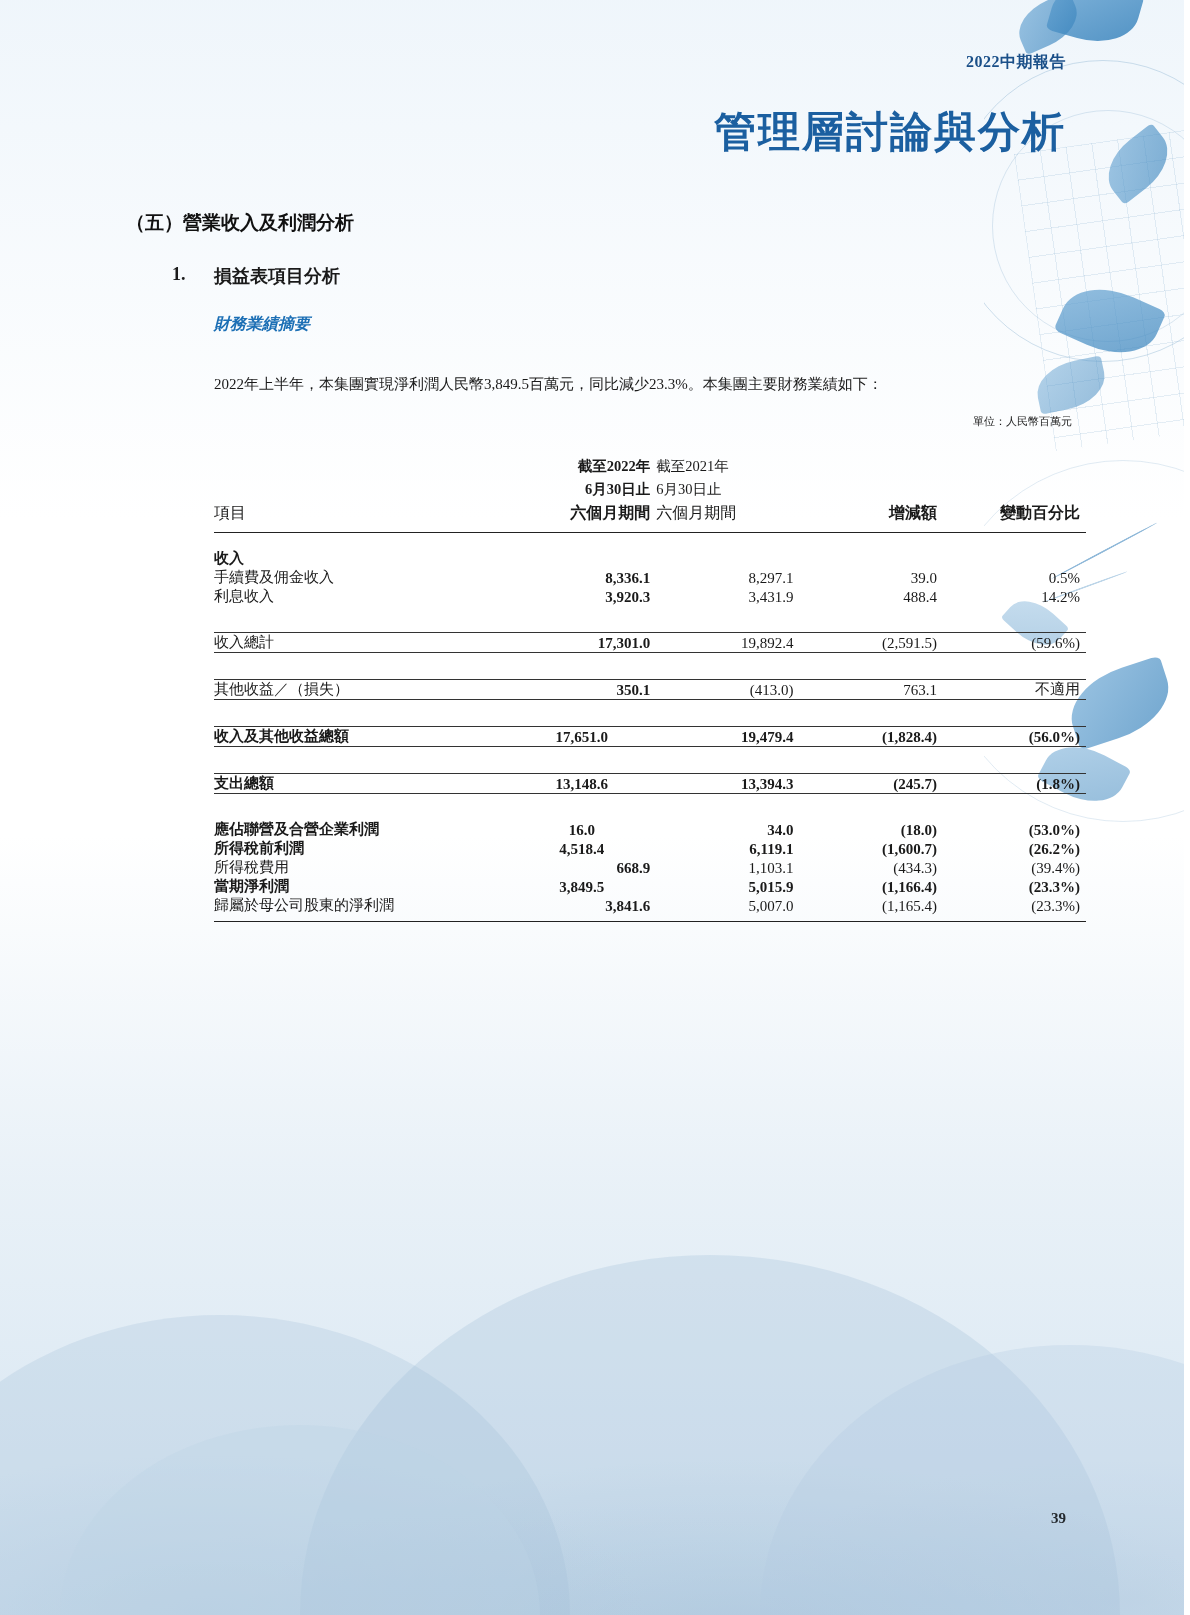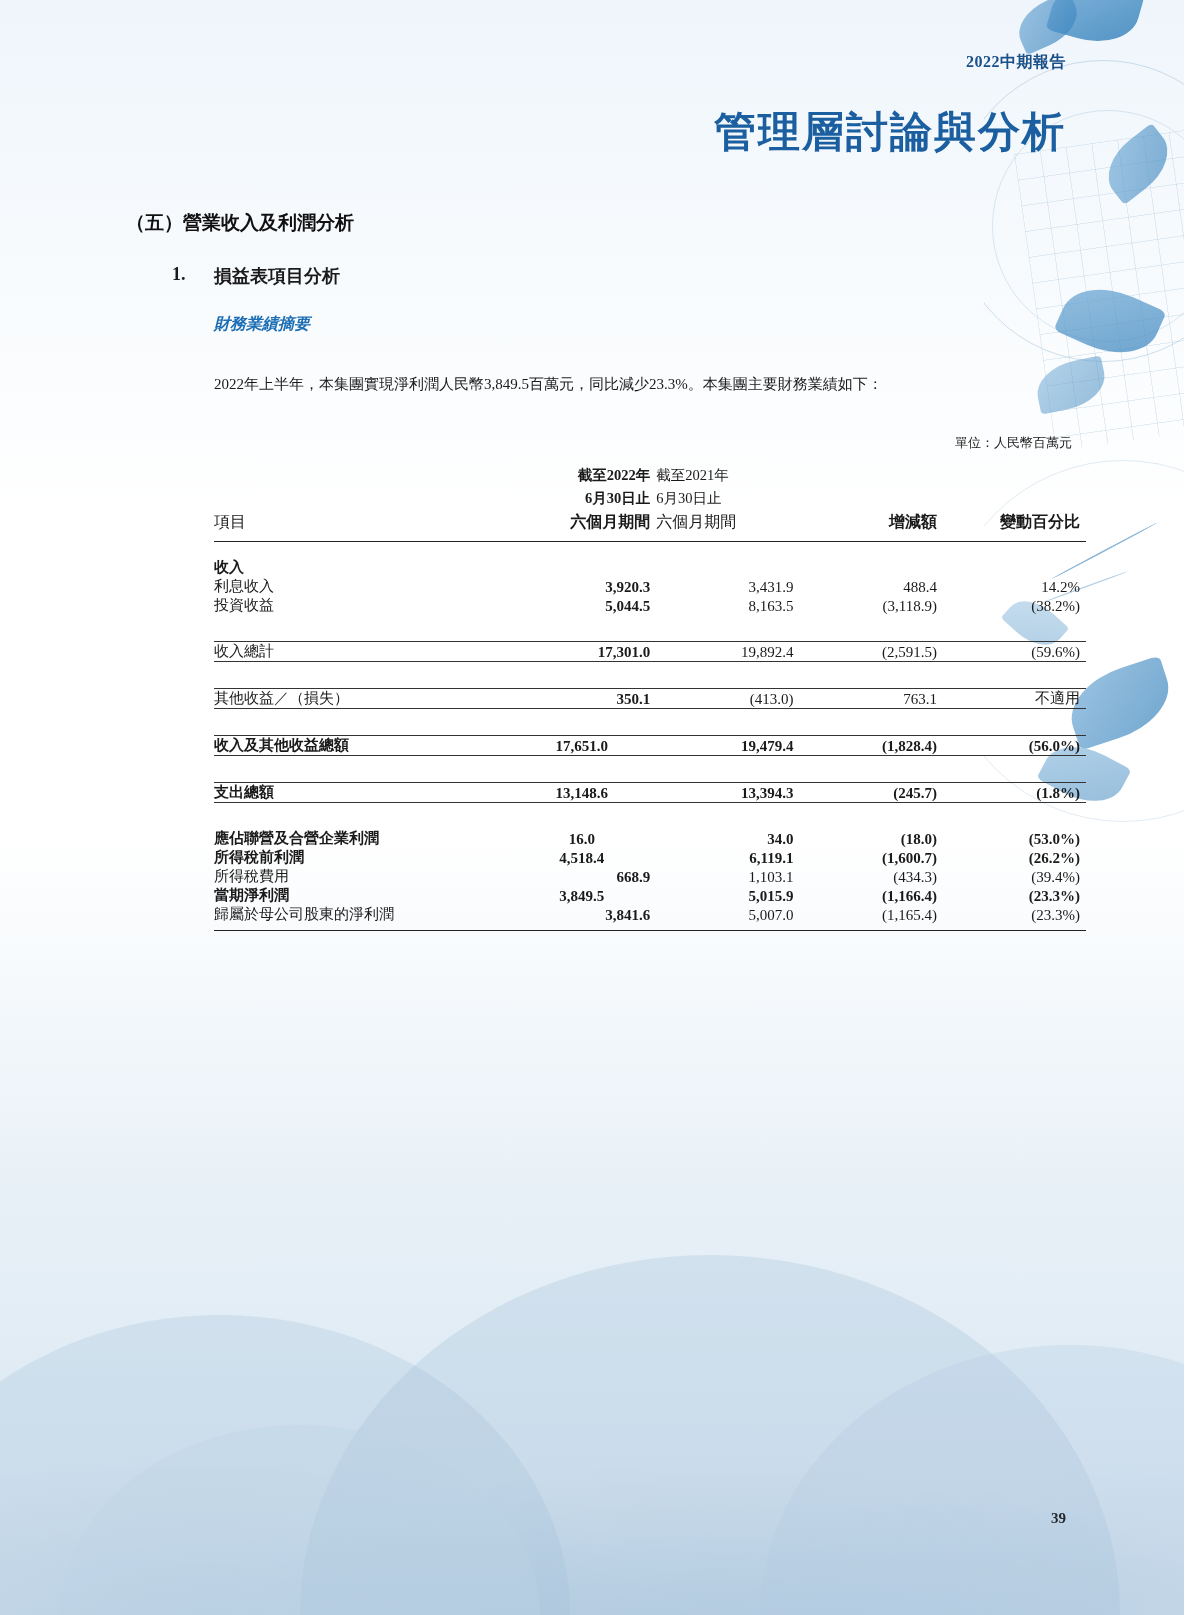--- a/index.html
+++ b/index.html
@@ -158,27 +158,27 @@
     font-size: 16px;
     font-weight: bold;
     font-style: italic;
     color: #1c6fb5;
     margin-bottom: 36px;
   }
   .para {
     padding-left: 88px;
     font-size: 15px;
     line-height: 1.8;
-    margin-bottom: 36px;
+    margin-bottom: 16px;
   }
   .unit-line {
     text-align: right;
-    font-size: 13px;
+    font-size: 11px;
     padding-right: 14px;
-    margin-bottom: 12px;
+    margin-bottom: 26px;
   }
 
   
   table.fin {
     width: 100%;
     border-collapse: collapse;
     font-size: 15px;
     padding-left: 88px;
   }
   .table-wrap { padding-left: 88px; }
@@ -308,32 +308,32 @@
         </thead>
         <tbody id="fin-body">
             <tr class="bold group-head">
               <td class="col-item">收入</td>
               <td class="col-num cur"></td>
               <td class="col-num"></td>
               <td class="col-num"></td>
               <td class="col-num"></td>
             </tr>
             <tr class="">
+              <td class="col-item">手續費及佣金收入</td>
+              <td class="col-num cur">8,336.1</td>
+              <td class="col-num">8,297.1</td>
+              <td class="col-num">39.0</td>
+              <td class="col-num">0.5%</td>
+            </tr>
+            <tr class="">
               <td class="col-item">利息收入</td>
               <td class="col-num cur">3,920.3</td>
               <td class="col-num">3,431.9</td>
               <td class="col-num">488.4</td>
               <td class="col-num">14.2%</td>
-            </tr>
-            <tr class="">
-              <td class="col-item">投資收益</td>
-              <td class="col-num cur">5,044.5</td>
-              <td class="col-num">8,163.5</td>
-              <td class="col-num">(3,118.9)</td>
-              <td class="col-num">(38.2%)</td>
             </tr>
             <tr class="spacer">
               <td colspan="5"></td>
             </tr>
             <tr class="rule-top rule-bottom">
               <td class="col-item">收入總計</td>
               <td class="col-num cur">17,301.0</td>
               <td class="col-num">19,892.4</td>
               <td class="col-num">(2,591.5)</td>
               <td class="col-num">(59.6%)</td>

